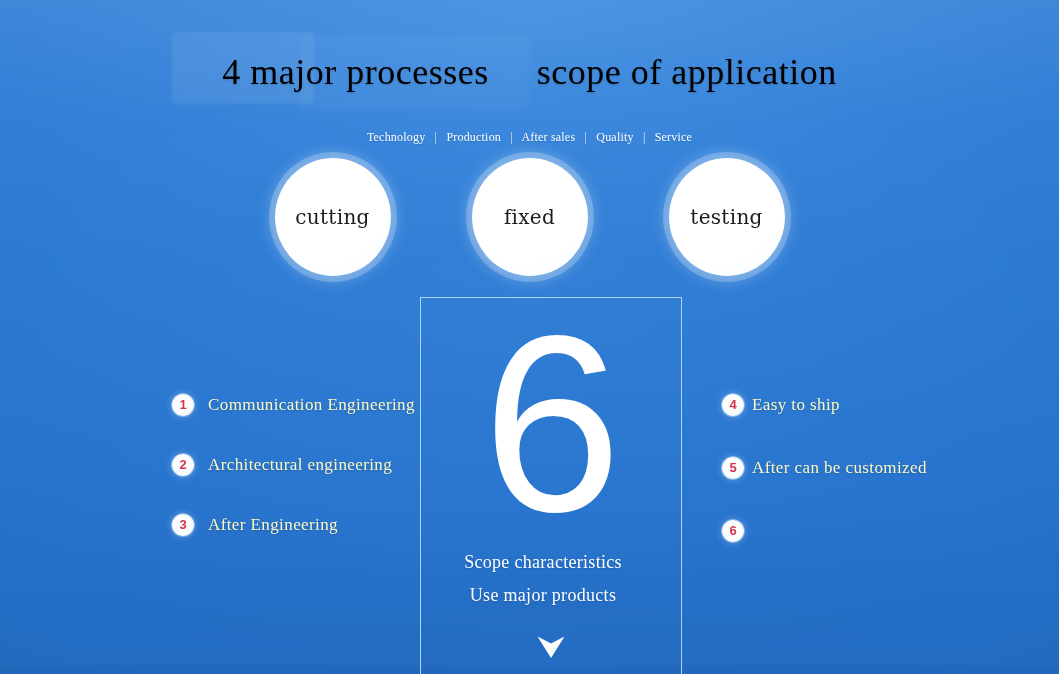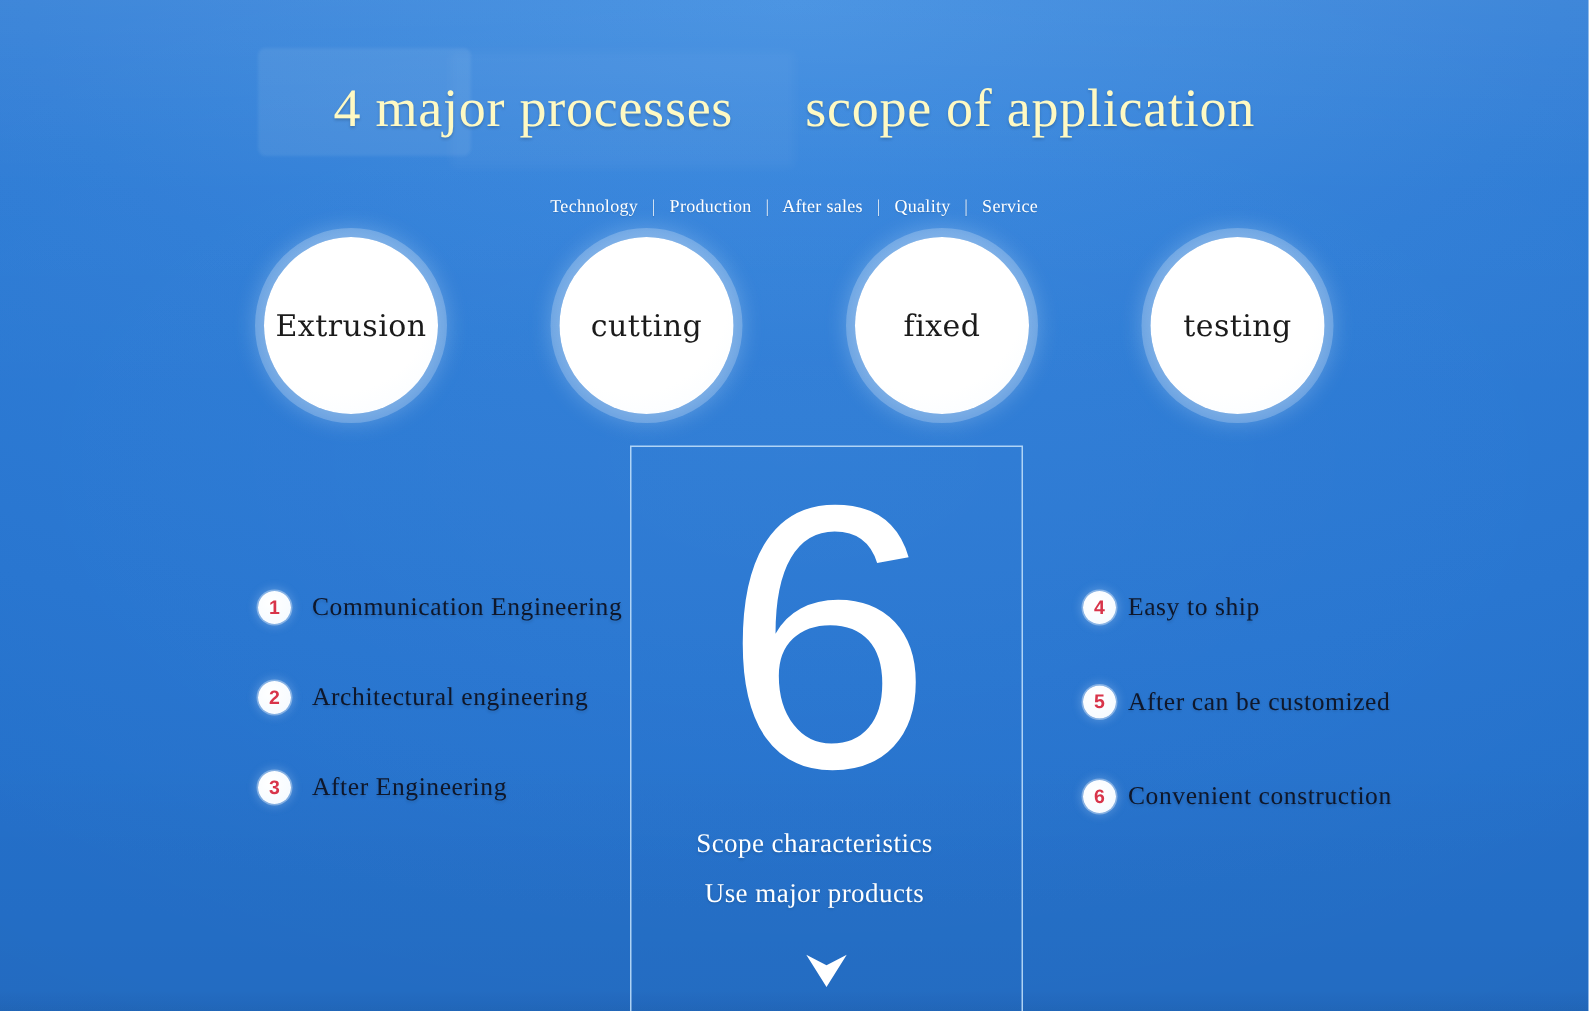--- a/index.html
+++ b/index.html
@@ -71,21 +71,21 @@
   .header {
     position: absolute;
     left: 0;
     right: 0;
     top: 50px;
     text-align: center;
   }
   .title-row {
     display: block;
     white-space: nowrap;
-    color: #fef9c3;
+    color: #000000;
     font-size: 36px;
     line-height: 44px;
     letter-spacing: 0.5px;
     text-shadow: 0 1px 2px rgba(0,0,0,0.18);
   }
   .title-a { padding-right: 48px; }
   .title-b { }
 
   .subtitle {
     margin-top: 36px;
@@ -208,21 +208,21 @@
     box-shadow: 0 0 0 1px rgba(255,255,255,0.35), 0 0 6px 2px rgba(200,225,250,0.25);
     color: #d8344a;
     font-family: "Liberation Sans", "DejaVu Sans", sans-serif;
     font-size: 13px;
     line-height: 22px;
     text-align: center;
     font-weight: 700;
   }
   .item-text {
     margin-left: 14px;
-    color: #0f172a;
+    color: #fef9c3;
     font-size: 17px;
     line-height: 22px;
     letter-spacing: 0.4px;
     white-space: nowrap;
     text-shadow: 0 1px 2px rgba(0,0,0,0.16);
   }
   .list-right .item-text { margin-left: 8px; }
   .list-right .list-item { margin-bottom: 37px; }
 </style>
 </head>
@@ -249,23 +249,20 @@
       <span>After sales</span>
       <span class="sep">|</span>
       <span>Quality</span>
       <span class="sep">|</span>
       <span>Service</span>
     </div>
   </div>
 
   <div class="circles">
     <div class="circle">
-      <span class="circle-label">Extrusion</span>
-    </div>
-    <div class="circle">
       <span class="circle-label">cutting</span>
     </div>
     <div class="circle">
       <span class="circle-label">fixed</span>
     </div>
     <div class="circle">
       <span class="circle-label">testing</span>
     </div>
   </div>
 
@@ -299,17 +296,16 @@
     <div class="list-item">
       <span class="badge">4</span>
       <span class="item-text">Easy to ship</span>
     </div>
     <div class="list-item">
       <span class="badge">5</span>
       <span class="item-text">After can be customized</span>
     </div>
     <div class="list-item">
       <span class="badge">6</span>
-      <span class="item-text">Convenient construction</span>
     </div>
   </div>
 
 </div>
 
 </body></html>

